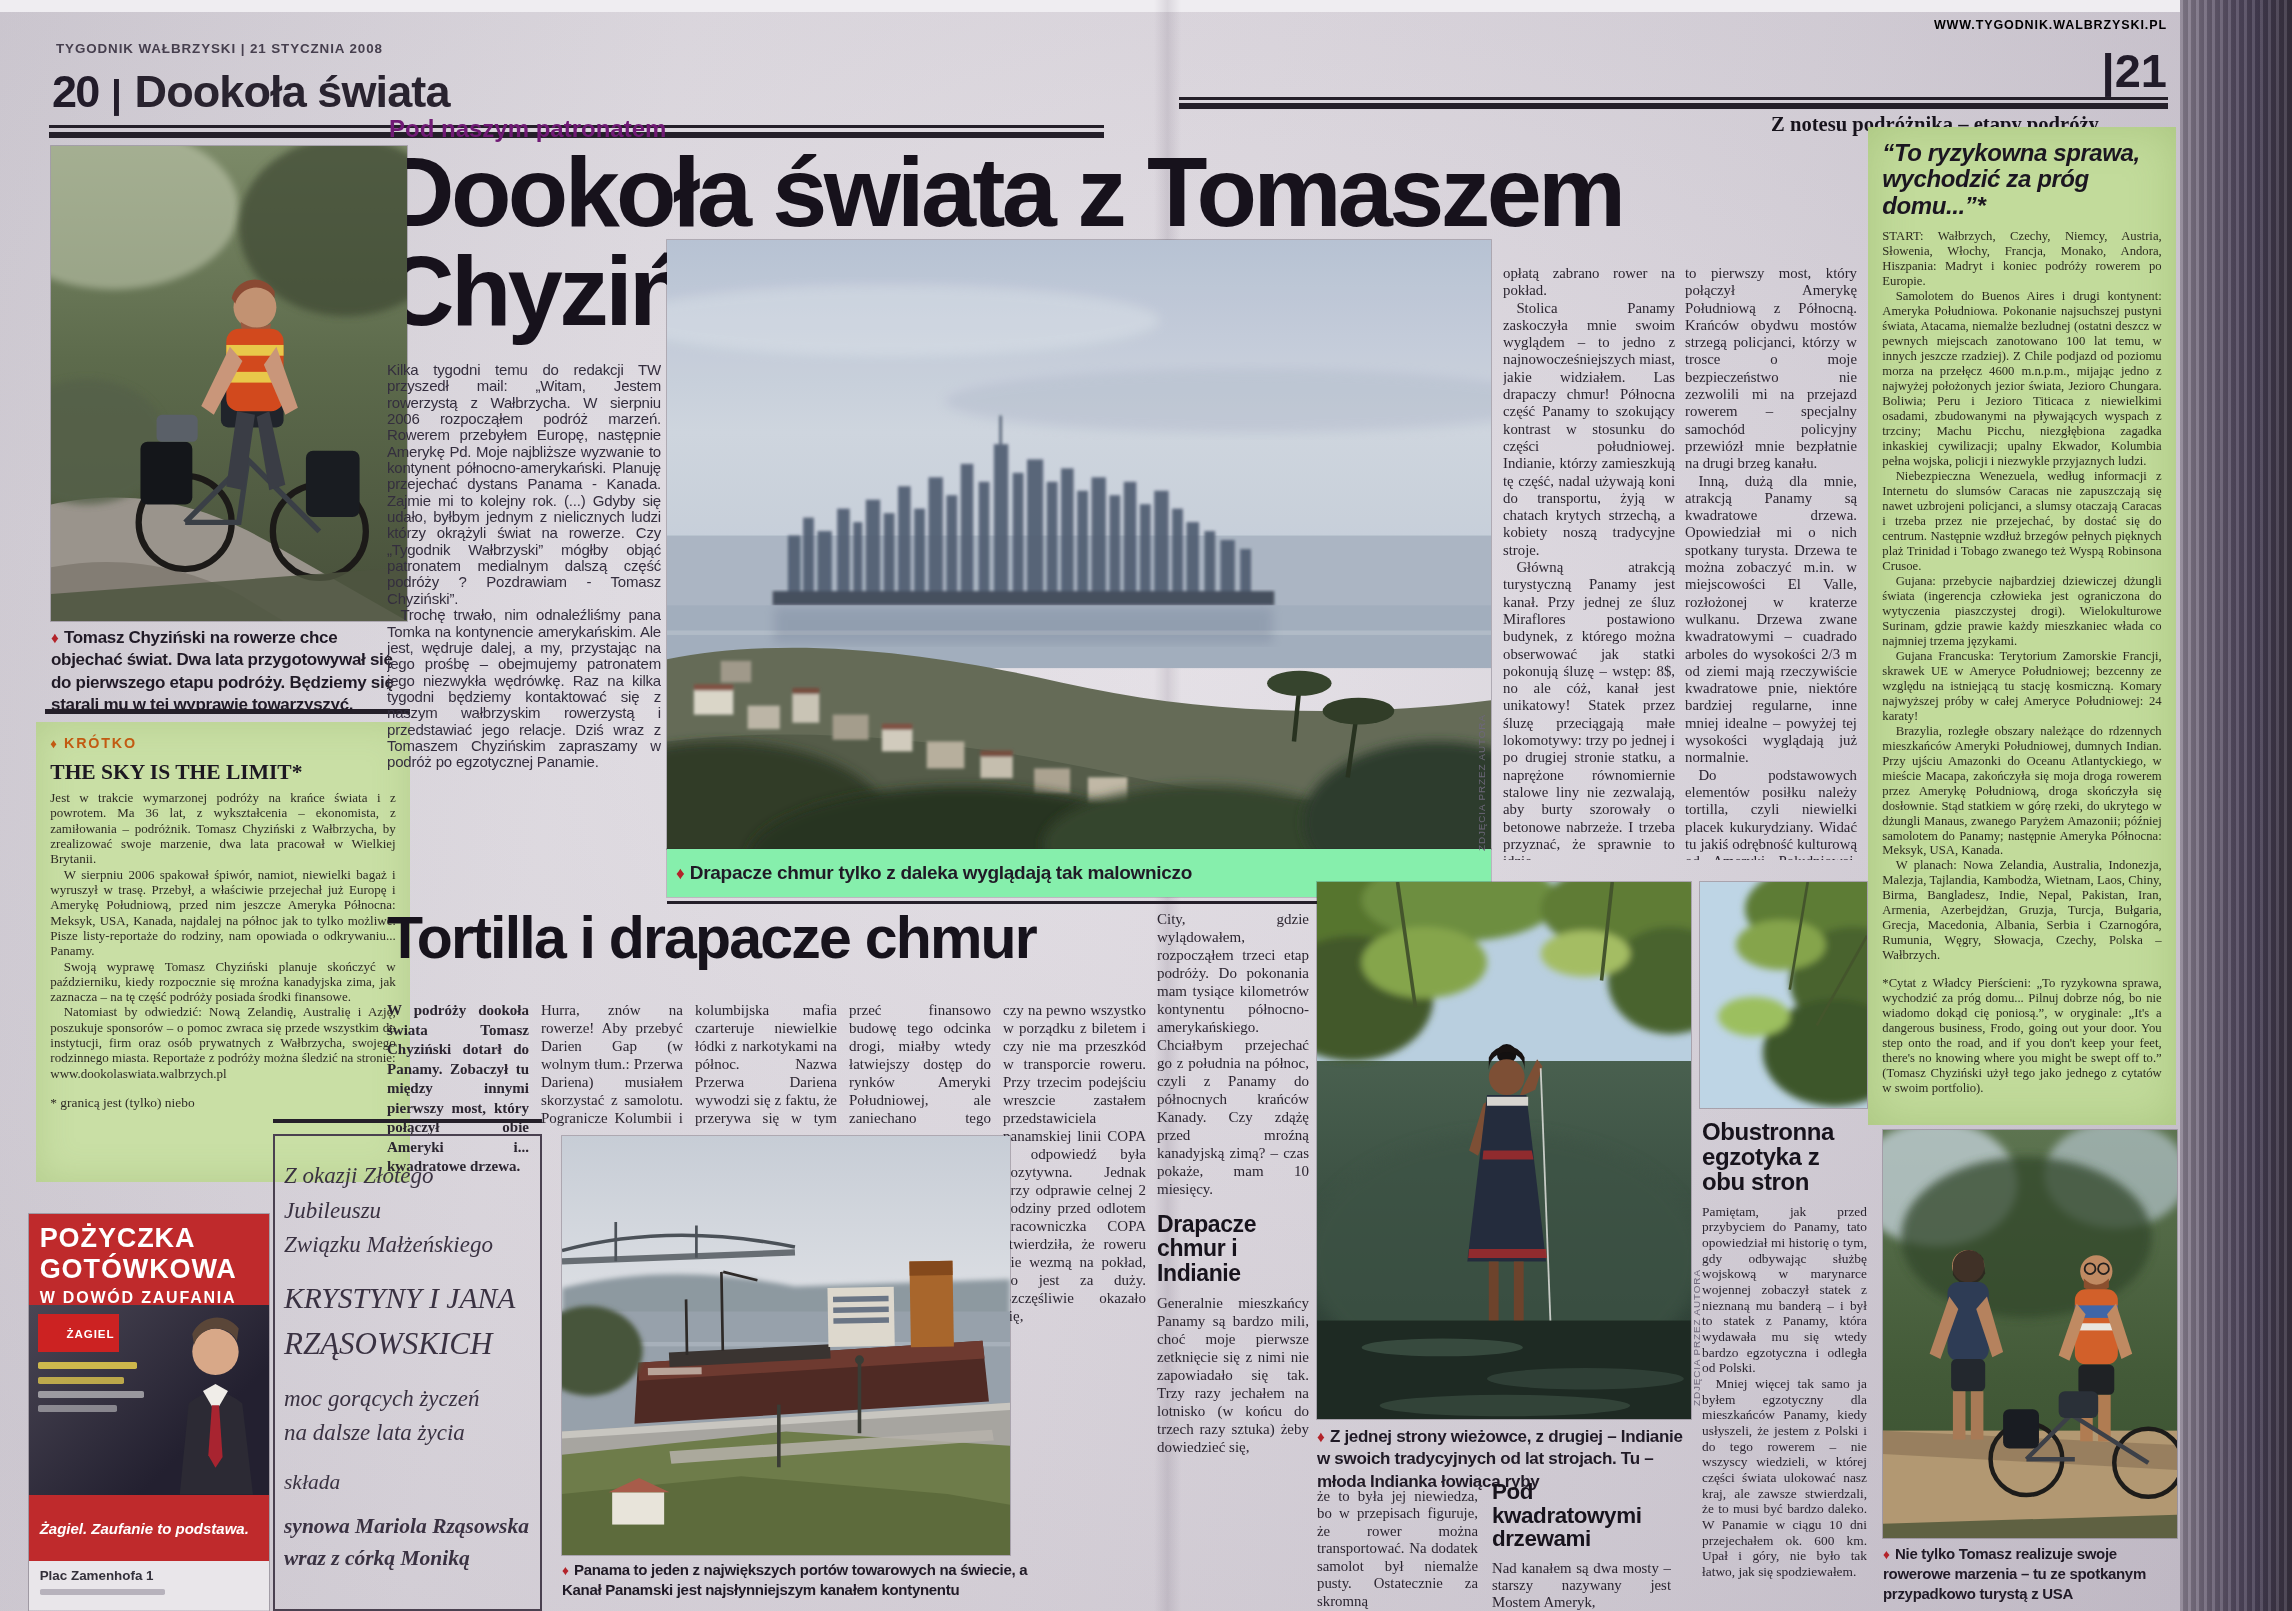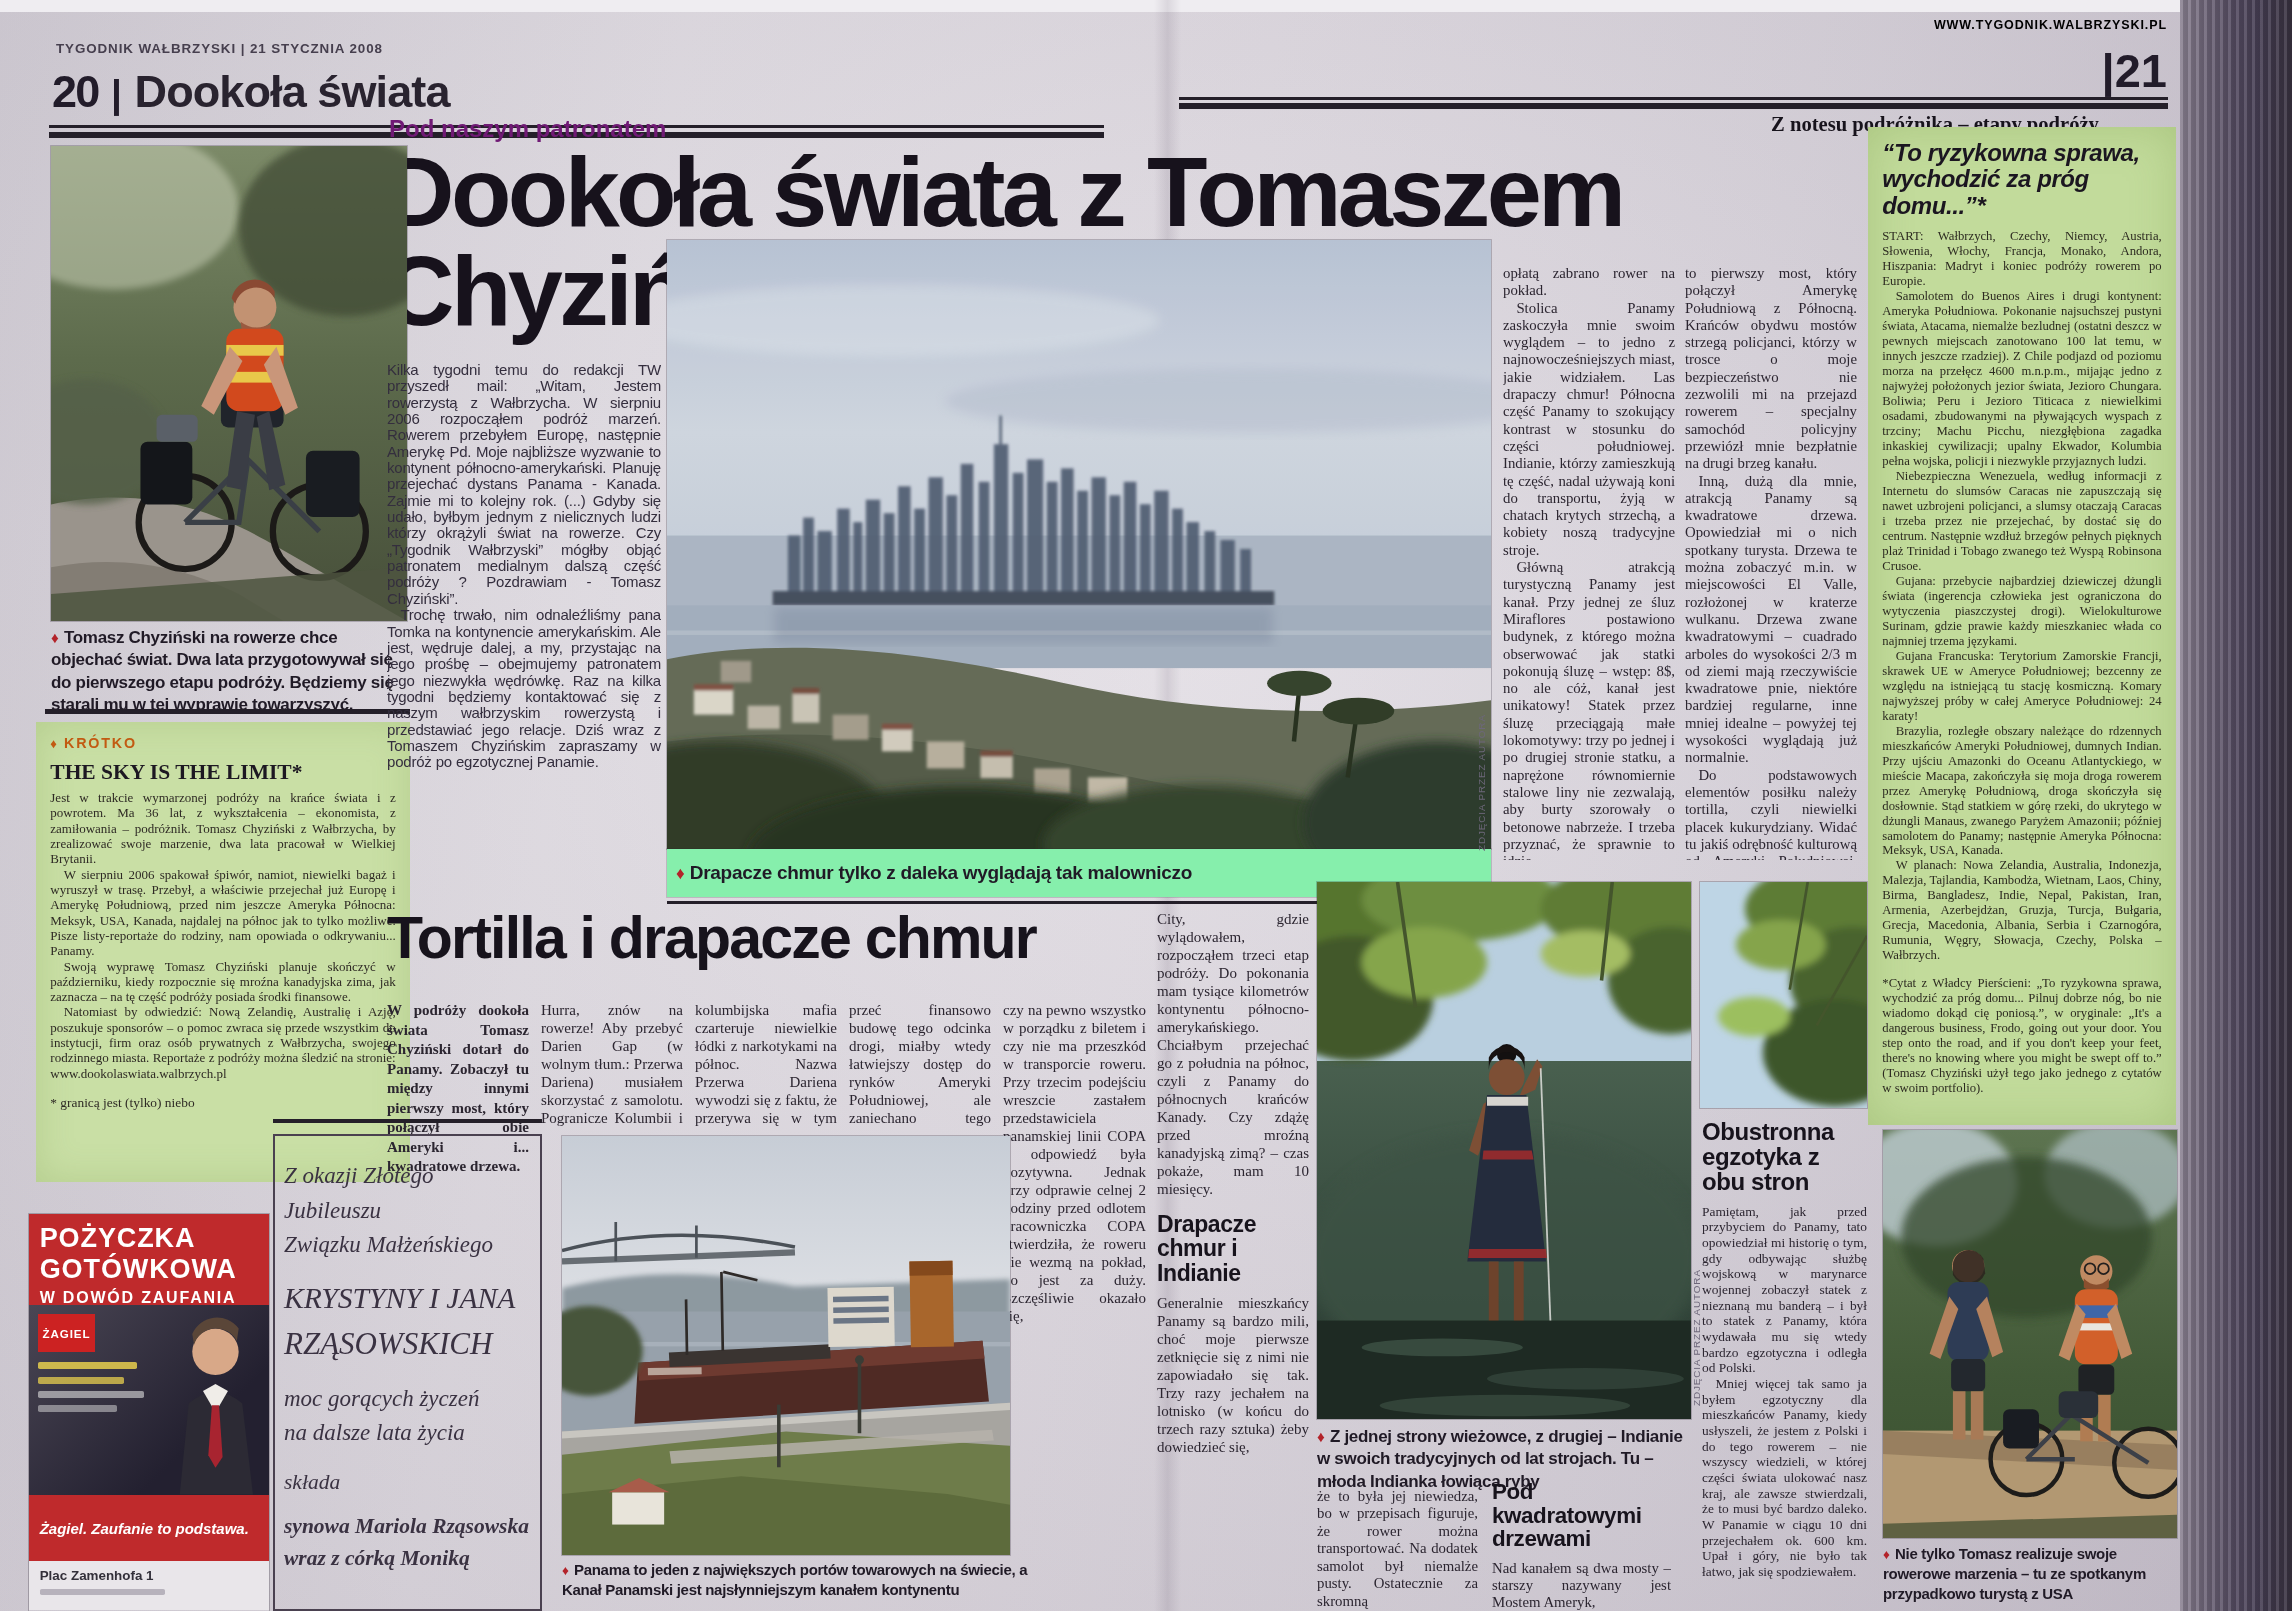--- a/index.html
+++ b/index.html
@@ -373,21 +373,21 @@
     <div style="font-size:21.5px;line-height:1.5;font-weight:bold;">wraz z córką Moniką</div>
   </div>
 
   <div class="abs" style="left:29px;top:1214px;width:240px;height:397px;box-shadow:0 0 0 0.9px rgba(40,30,45,.3);overflow:hidden;">
     <div style="background:#bf2a2c;height:91px;padding:9px 10.7px 0;box-sizing:border-box;">
       <div class="adtxt" style="font-size:27px;letter-spacing:0.9px;">POŻYCZKA</div>
       <div class="adtxt" style="font-size:27px;letter-spacing:0.9px;">GOTÓWKOWA</div>
       <div class="adtxt" style="font-size:16px;letter-spacing:1.8px;margin-top:3.6px;">W DOWÓD ZAUFANIA</div>
     </div>
     <div style="position:relative;height:190px;background:linear-gradient(135deg,#4a4654,#232030 70%);">
-      <div style="position:absolute;left:9px;top:9px;width:57px;height:38px;background:#c22;display:flex;align-items:center;justify-content:center;">
+      <div style="position:absolute;left:9px;top:9px;width:57px;height:38px;background:#c22;display:flex;align-items:center;justify-content:center;padding-left:24px;">
         <span class="adtxt" style="font-size:11.6px;letter-spacing:0.9px;">ŻAGIEL</span>
       </div>
       <div style="position:absolute;left:9px;top:57px;width:99px;height:7.2px;background:#e8cf4e;opacity:.85;" class="bar"></div>
       <div style="position:absolute;left:9px;top:72px;width:86px;height:7.2px;background:#e8cf4e;opacity:.75;" class="bar"></div>
       <div style="position:absolute;left:9px;top:86px;width:106px;height:7.2px;background:#ddd;opacity:.6;" class="bar"></div>
       <div style="position:absolute;left:9px;top:100px;width:79px;height:7.2px;background:#ddd;opacity:.5;" class="bar"></div>
 
       <svg viewBox="0 0 130 212" width="116" height="190" style="position:absolute;right:0;top:0;">
         <circle cx="70" cy="52" r="26" fill="#d8a888"></circle>
         <path d="M46,44 a26,26 0 0 1 48,-4 l2,-14 a30,30 0 0 0 -52,6 Z" fill="#5a4638"></path>

